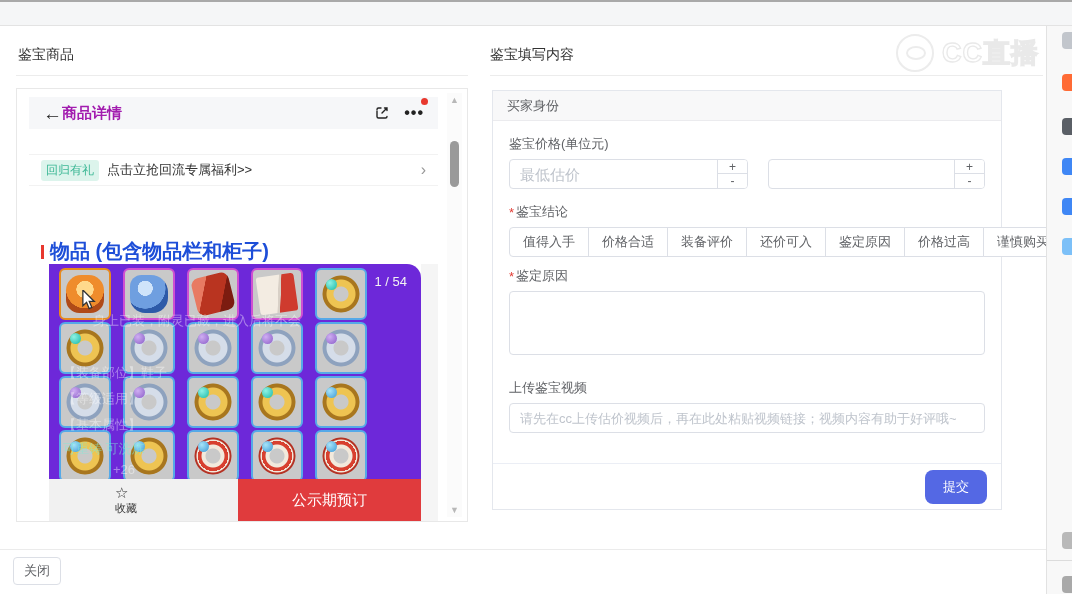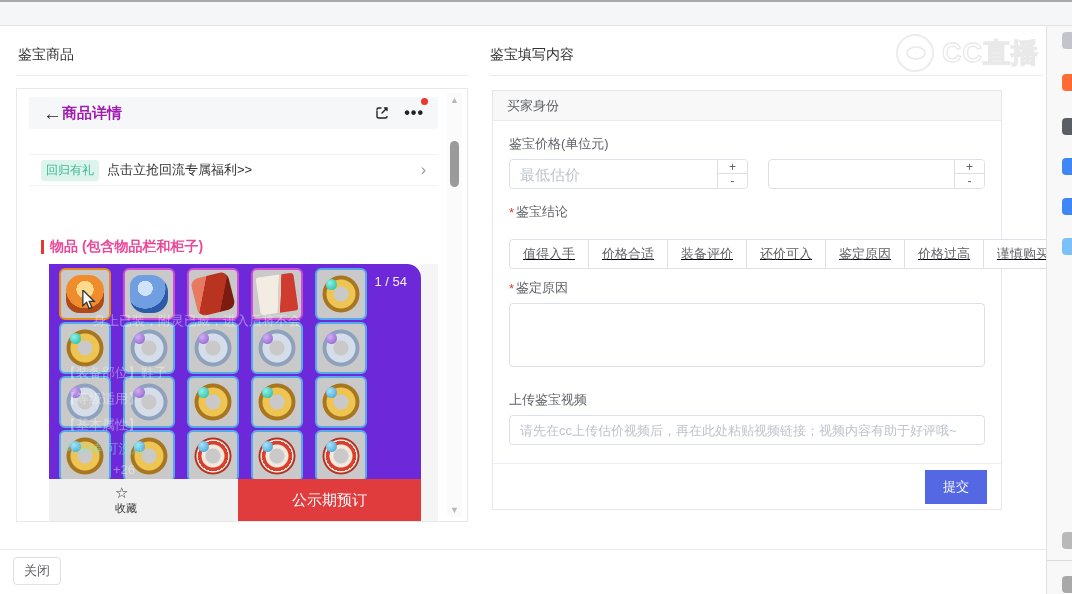--- a/index.html
+++ b/index.html
@@ -52,21 +52,21 @@
   .p-banner-text { font-size:13px; color:#333; flex:1; }
   .p-banner-chev { color:#999; font-size:16px; }
 
   .p-tabs { position:absolute; left:0; top:97px; width:100%; height:37px;
             display:flex; align-items:stretch; justify-content:space-between; padding:0 10px; }
   .tab { display:flex; align-items:center; font-size:14px; color:#333; padding:0 6px; white-space:nowrap; }
   .tab.active { background:#e8382e; color:#fff; padding:0 10px; }
 
   .p-section { position:absolute; left:12px; top:141px; display:flex; align-items:center; }
   .p-secbar { width:3px; height:14px; background:#e8382e; margin-right:6px; }
-  .p-sectitle { font-size:14px; font-weight:bold; color:#ec4899;text-align:right; }
+  .p-sectitle { font-size:20px; font-weight:bold; color:#1d4ed8;text-align:right; }
 
   .p-grid { position:absolute; left:20px; top:167px; width:372px; bottom:0;
             background:#6d28d9; border-radius:0 14px 0 0; overflow:hidden; }
   .p-grid-right { position:absolute; right:0; top:167px; left:392px; bottom:0; background:#f5f5f5; }
   .g-counter { position:absolute; right:14px; top:10px; font-size:13px; color:#f2f2f2; }
   .tile { position:absolute; width:52px; height:52px; border-radius:6px; background:#c9c9c9; border:2px solid; }
   .item { position:absolute; left:5px; top:5px; width:38px; height:38px; }
   .it-armor { border-radius:40% 40% 35% 35%; background:radial-gradient(circle at 50% 38%,#ffd98c 0 28%,#ef8c2c 29% 62%,#b04a18 63% 100%); }
   .it-boots { border-radius:30% 45% 40% 40%; background:radial-gradient(circle at 40% 35%,#cfe4fa 0 22%,#6f9fe0 23% 60%,#2d5aa8 61% 100%); }
   .it-scroll { border-radius:20%; transform:rotate(-14deg); background:linear-gradient(115deg,#e87a62 0 30%,#b93420 31% 70%,#7c1c10 71% 100%); }
@@ -112,37 +112,37 @@
   .num-input input { position:absolute; left:0; top:0; width:calc(100% - 30px); height:100%; border:0; outline:0;
                      padding:0 10px; font-size:15px; color:#333; background:transparent;
                      font-family:"Liberation Sans","DejaVu Sans",sans-serif; }
   .num-input input::placeholder { color:#bfc4cc; }
   .spin { position:absolute; right:0; top:0; width:30px; height:100%; border-left:1px solid #dcdfe6; }
   .spin-up,.spin-dn { position:absolute; left:0; width:100%; height:50%; display:flex; align-items:center;
                       justify-content:center; font-size:12px; color:#606266; background:#fff; }
   .spin-up { top:0; border-bottom:1px solid #dcdfe6; border-radius:0 3px 0 0; }
   .spin-dn { bottom:0; border-radius:0 0 3px 0; }
   .mt14 { margin-top:14px; } .mt10 { margin-top:10px; }
-  .opt-group { display:flex; margin-top:18px;text-decoration:underline; }
+  .opt-group { display:flex; margin-top:6px; }
   .opt { height:30px; padding:0 13px; background:#fff; border:1px solid #dcdfe6; margin-left:-1px;
          font-size:13px; color:#606266; display:flex; align-items:center; white-space:nowrap; cursor:pointer; }
   .opt:first-child { border-radius:4px 0 0 4px; margin-left:0; }
   .opt:last-child { border-radius:0 4px 4px 0; }
   .reason-area { width:100%; height:64px; border:1px solid #dcdfe6; border-radius:4px; margin-top:6px;
                  resize:none; outline:none; padding:6px 10px; font-size:13px;
                  font-family:"Liberation Sans","DejaVu Sans",sans-serif; }
   .counter { font-size:13px; color:#909399; margin-top:10px; }
   .video-label { margin-top:20px; }
   .video-input { width:100%; height:30px; border:1px solid #dcdfe6; border-radius:4px; margin-top:6px;
                  outline:0; padding:0 10px; font-size:13px; color:#333;
                  font-family:"Liberation Sans","DejaVu Sans",sans-serif; }
   .video-input::placeholder { color:#bfc4cc; }
   .fc-footer { height:46px; border-top:1px solid #ebeef5; display:flex; align-items:center;
                justify-content:flex-end; padding-right:14px; }
-  .submit-btn { background:#5468e4; color:#fff; border:0; border-radius:0; font-size:13px;
+  .submit-btn { background:#5468e4; color:#fff; border:0; border-radius:8px; font-size:13px;
                 padding:8px 18px; cursor:pointer; font-family:"Liberation Sans","DejaVu Sans",sans-serif; }
 
   
   .bottom-div { position:absolute; left:0; top:549px; width:1046px; height:1px; background:#ebebeb; }
   .close-btn { position:absolute; left:13px; top:557px; width:48px; height:28px; background:#fff;
                border:1px solid #dcdfe6; border-radius:4px; font-size:13px; color:#606266; cursor:pointer;
                font-family:"Liberation Sans","DejaVu Sans",sans-serif; }
 </style>
 </head>
 <body>

